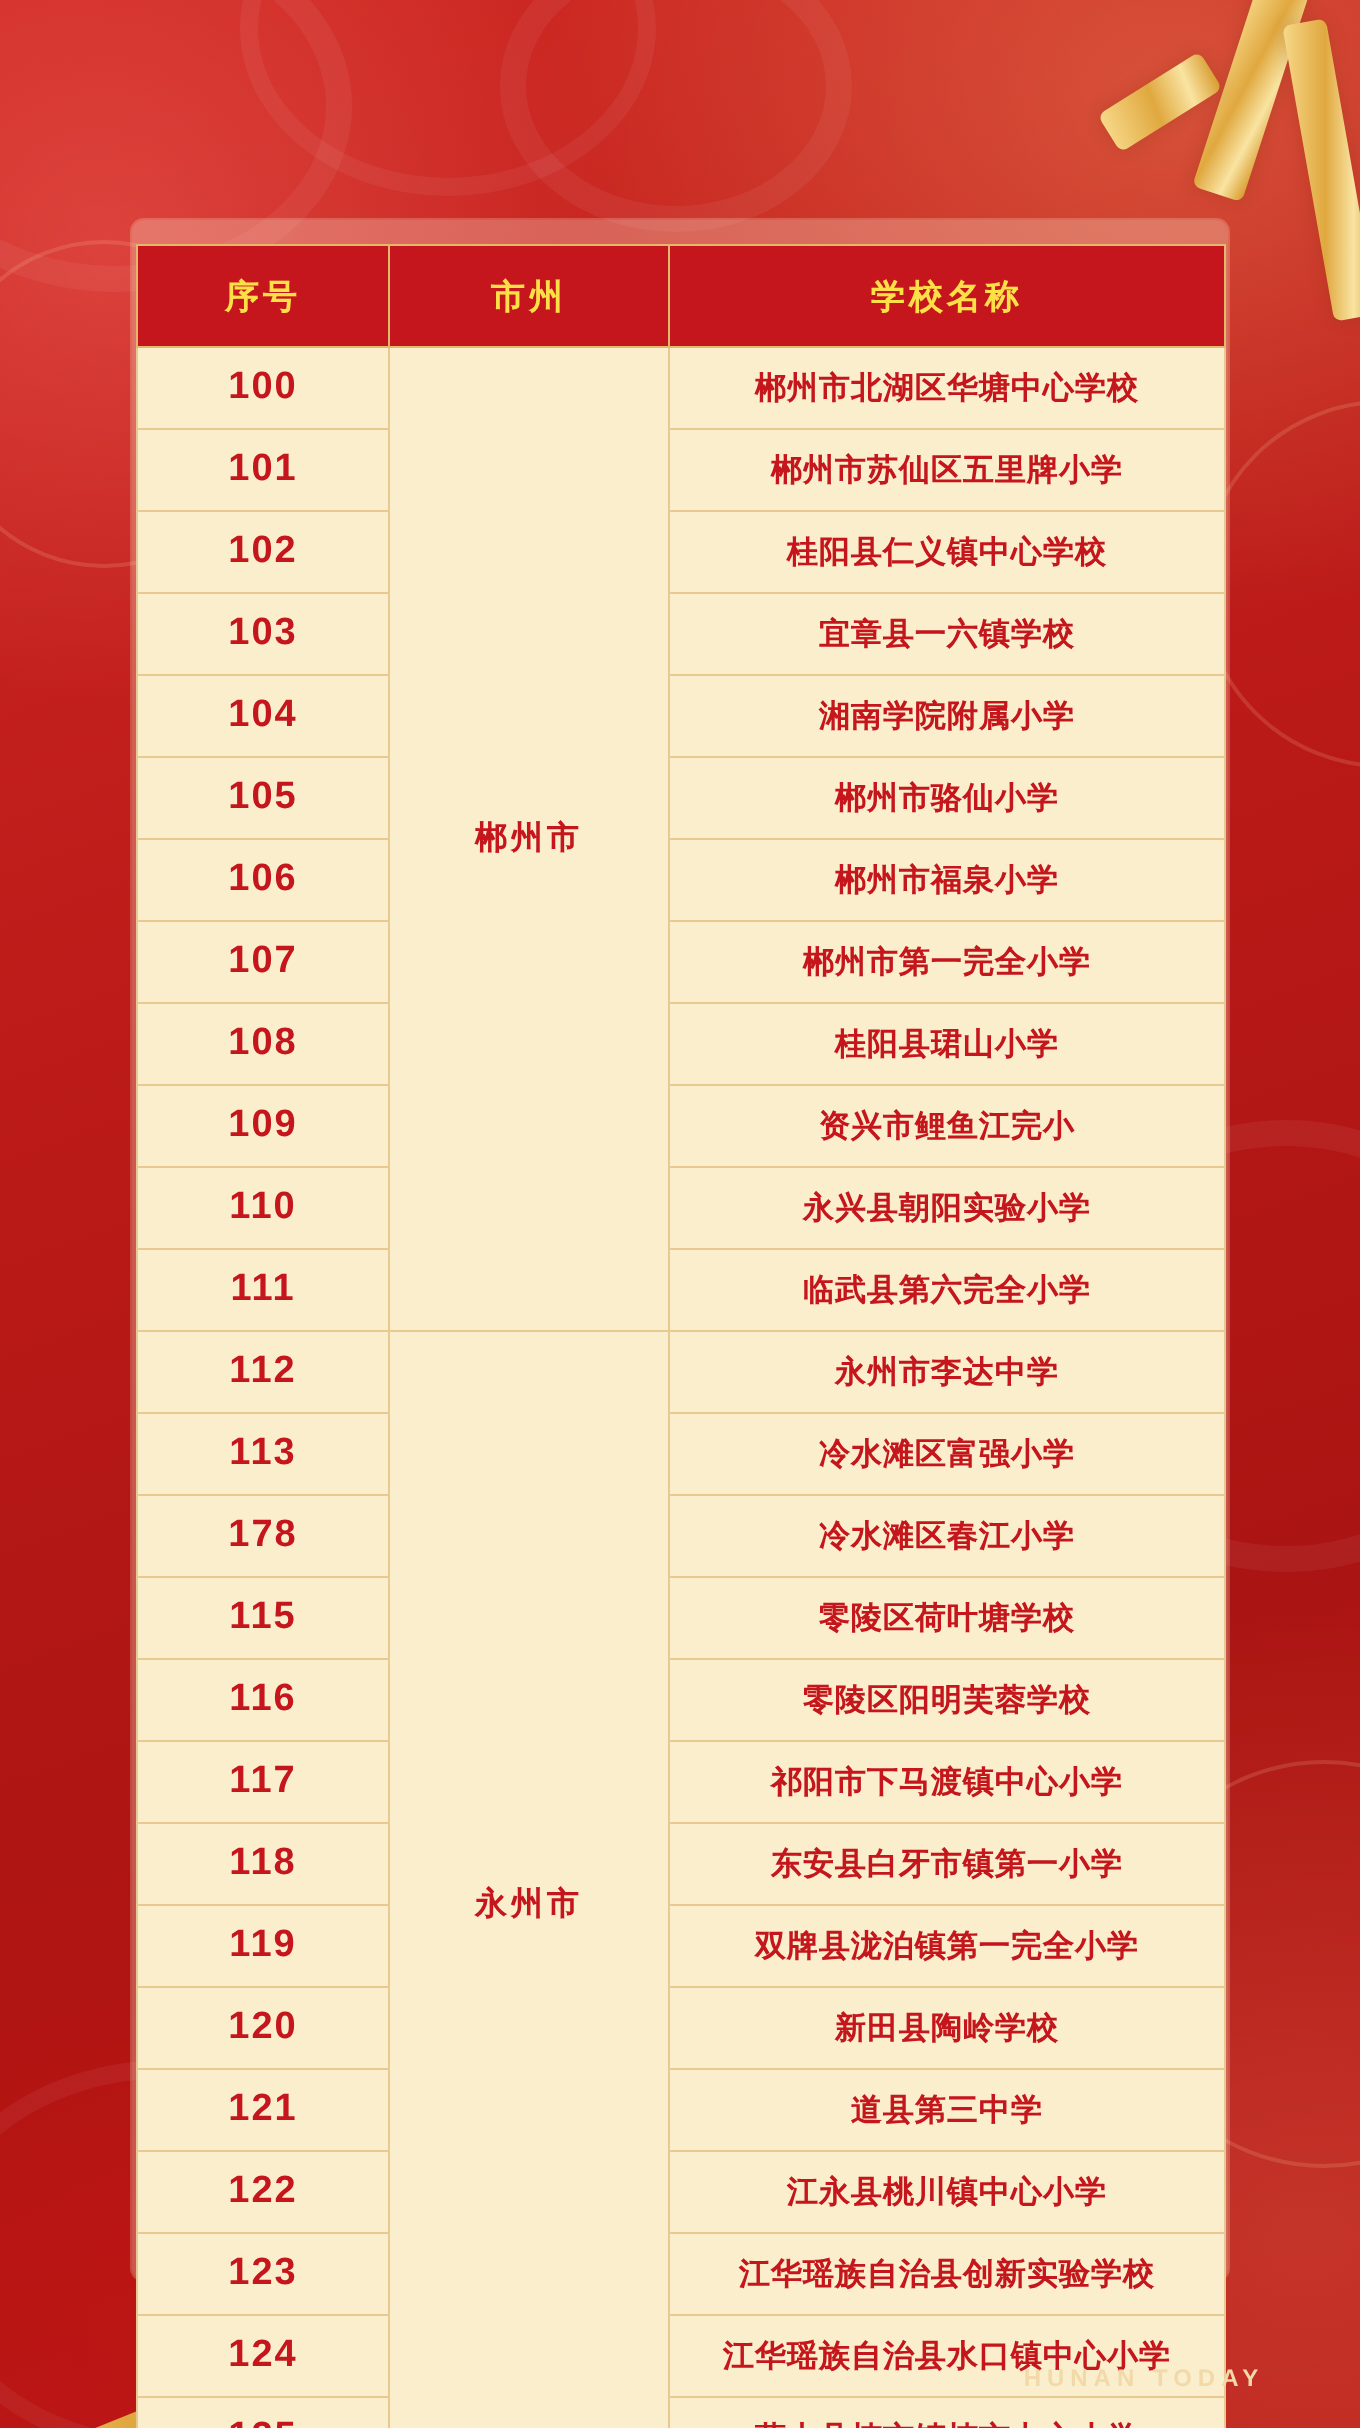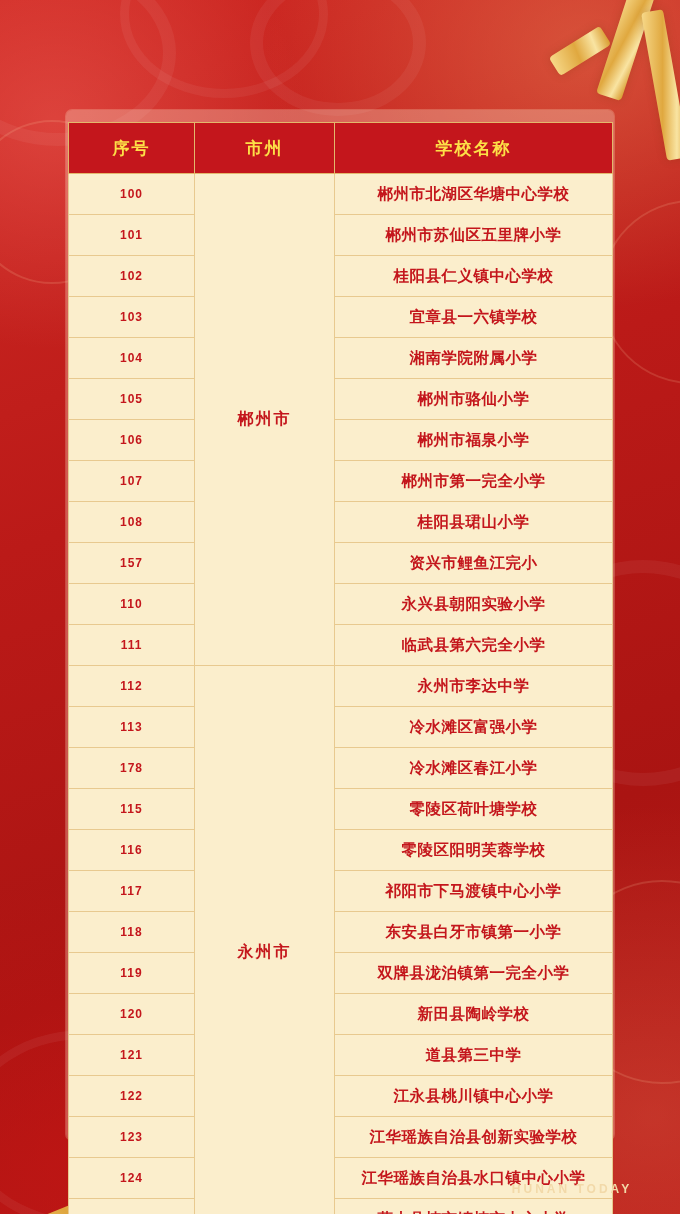--- a/index.html
+++ b/index.html
@@ -91,21 +91,21 @@
     font-size: 15px;
     font-weight: bold;
     height: 38px;
     text-align: center;
     vertical-align: middle;
     border: 1px solid #e8c98f;
     letter-spacing: 0.5px;
     white-space: nowrap;
     overflow: hidden;
   }
-  tbody td.idx { font-size: 12px; letter-spacing: 1px; }
+  tbody td.idx { font-size: 19px; letter-spacing: 1px; }
   tbody td.city {
     font-size: 16px;
     letter-spacing: 2px;
     margin-left: 36px;
   }
   tbody td.school { font-size: 15.5px; margin-top: 14px; }
 
   
   #logo {
     position: absolute;
@@ -198,21 +198,21 @@
       </tr>
       <tr>
         <td class="idx">107</td>
         <td class="school">郴州市第一完全小学</td>
       </tr>
       <tr>
         <td class="idx">108</td>
         <td class="school">桂阳县珺山小学</td>
       </tr>
       <tr>
-        <td class="idx">157</td>
+        <td class="idx">109</td>
         <td class="school">资兴市鲤鱼江完小</td>
       </tr>
       <tr>
         <td class="idx">110</td>
         <td class="school">永兴县朝阳实验小学</td>
       </tr>
       <tr>
         <td class="idx">111</td>
         <td class="school">临武县第六完全小学</td>
       </tr>

